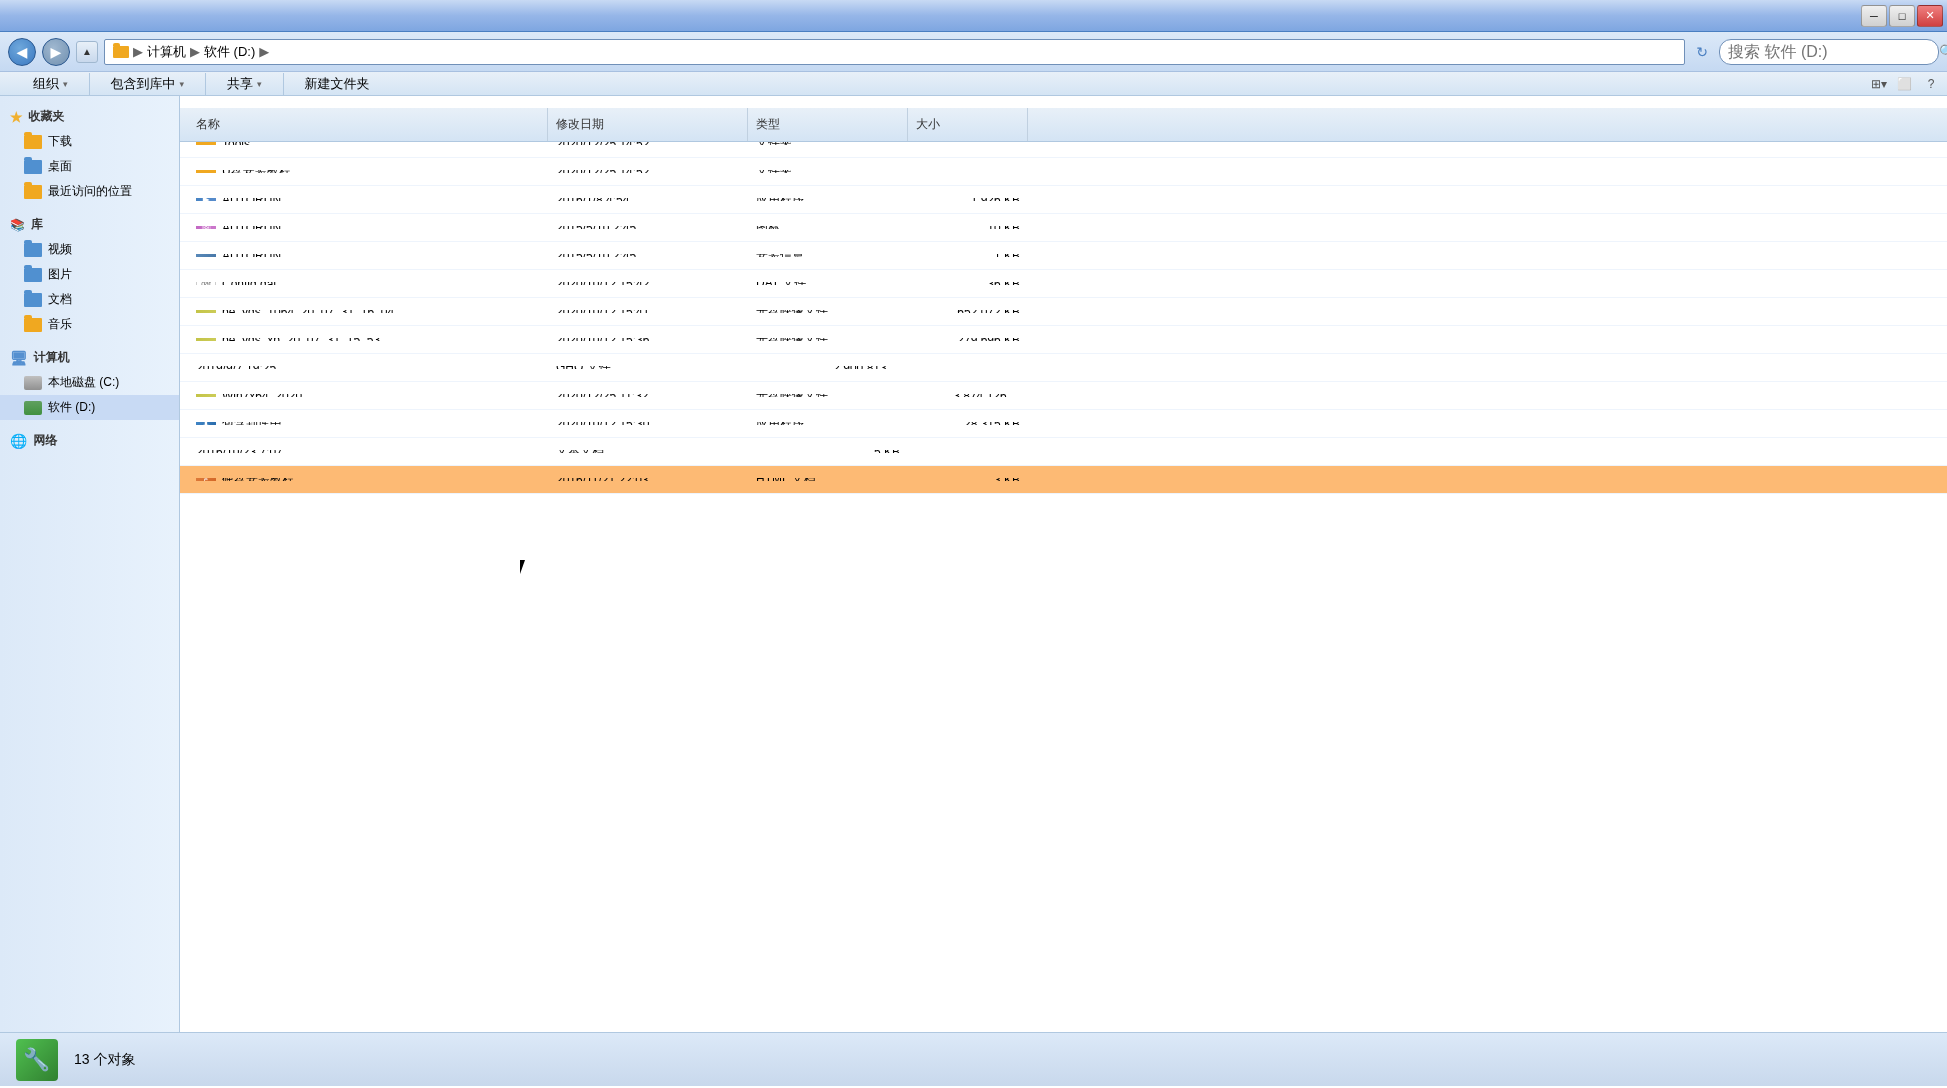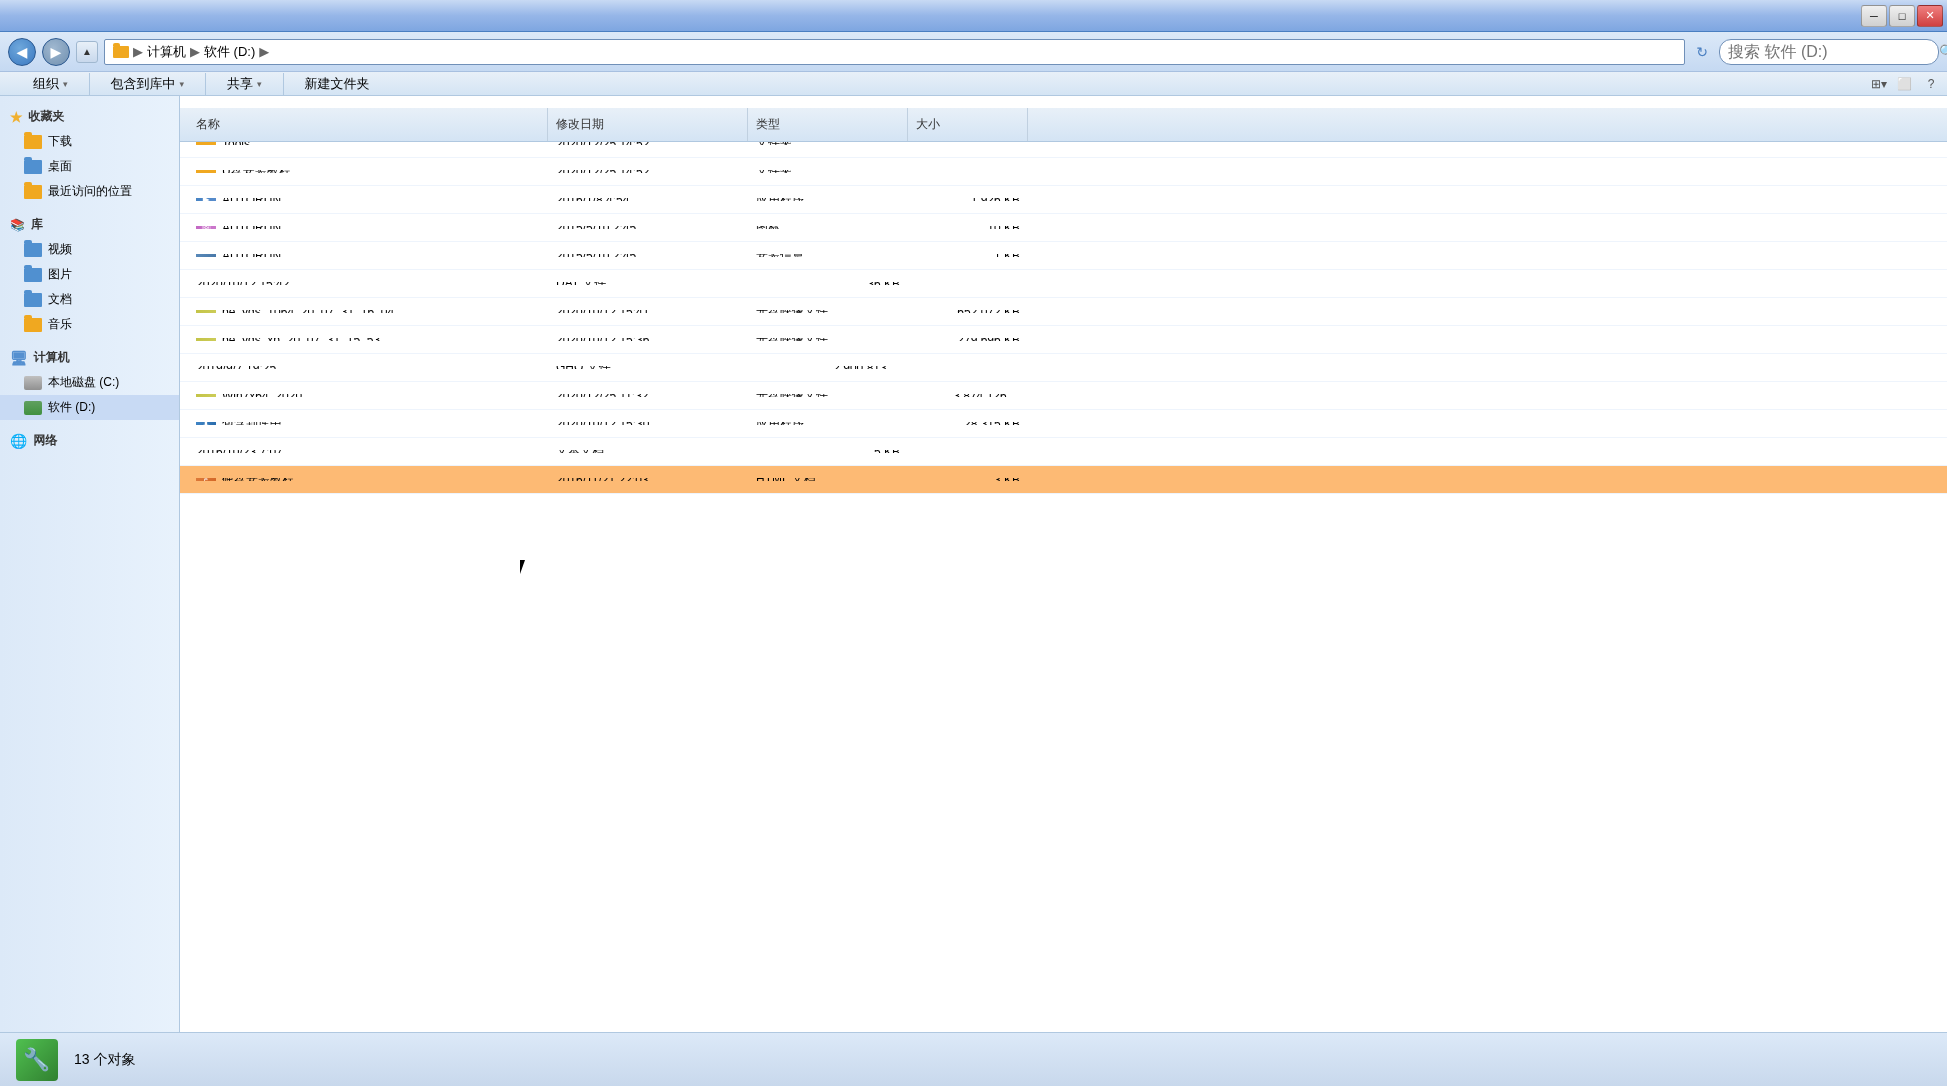--- a/index.html
+++ b/index.html
@@ -686,20 +686,24 @@
     <div class="file-cell">
       <div class="icon-setup" style="background:linear-gradient(135deg,#6090c0,#4070a0);border-radius:2px;width:20px;height:20px;"></div>
       <span>AUTORUN</span>
     </div>
     <div class="file-cell">2015/5/10 2:45</div>
     <div class="file-cell">安装信息</div>
     <div class="file-cell right">1 KB</div>
     <div class="file-cell"></div>
   </div>
         <div class="file-row">
+    <div class="file-cell">
+      <div class="icon-dat">dat</div>
+      <span>Config.dat</span>
+    </div>
     <div class="file-cell">2020/10/12 15:42</div>
     <div class="file-cell">DAT 文件</div>
     <div class="file-cell right">36 KB</div>
     <div class="file-cell"></div>
   </div>
         <div class="file-row">
     <div class="file-cell">
       <div class="icon-iso"></div>
       <span>pe_yqs_1064_20_07_31_16_04</span>
     </div>

